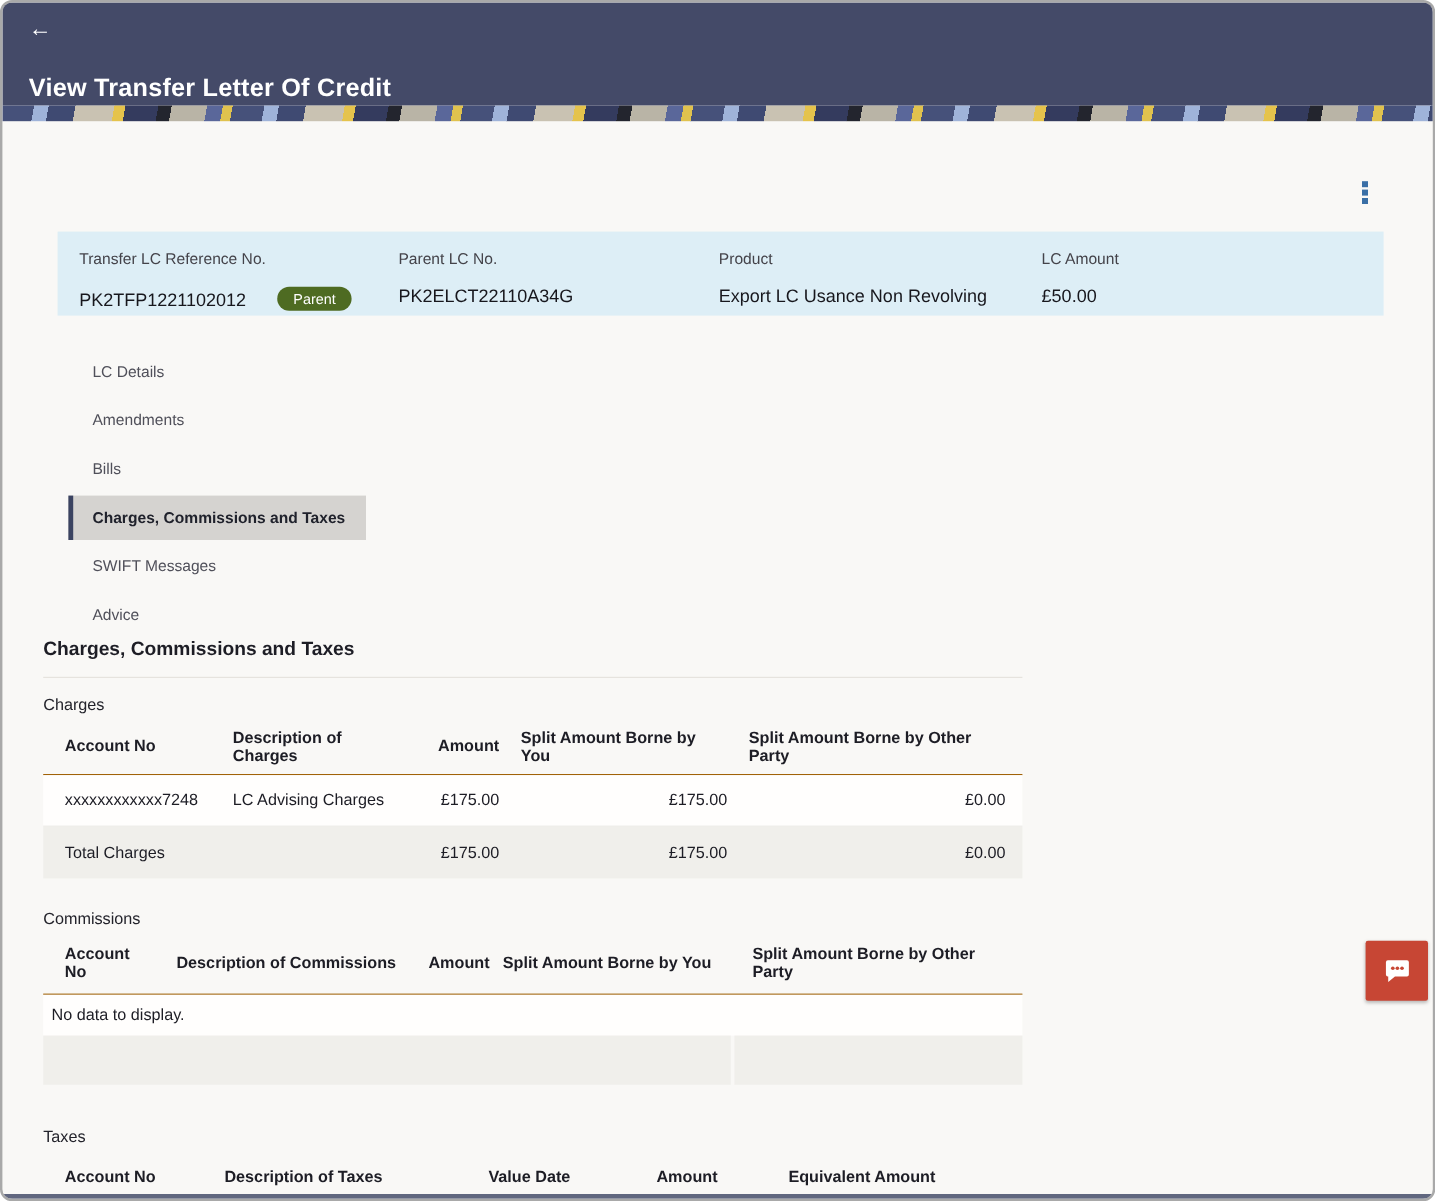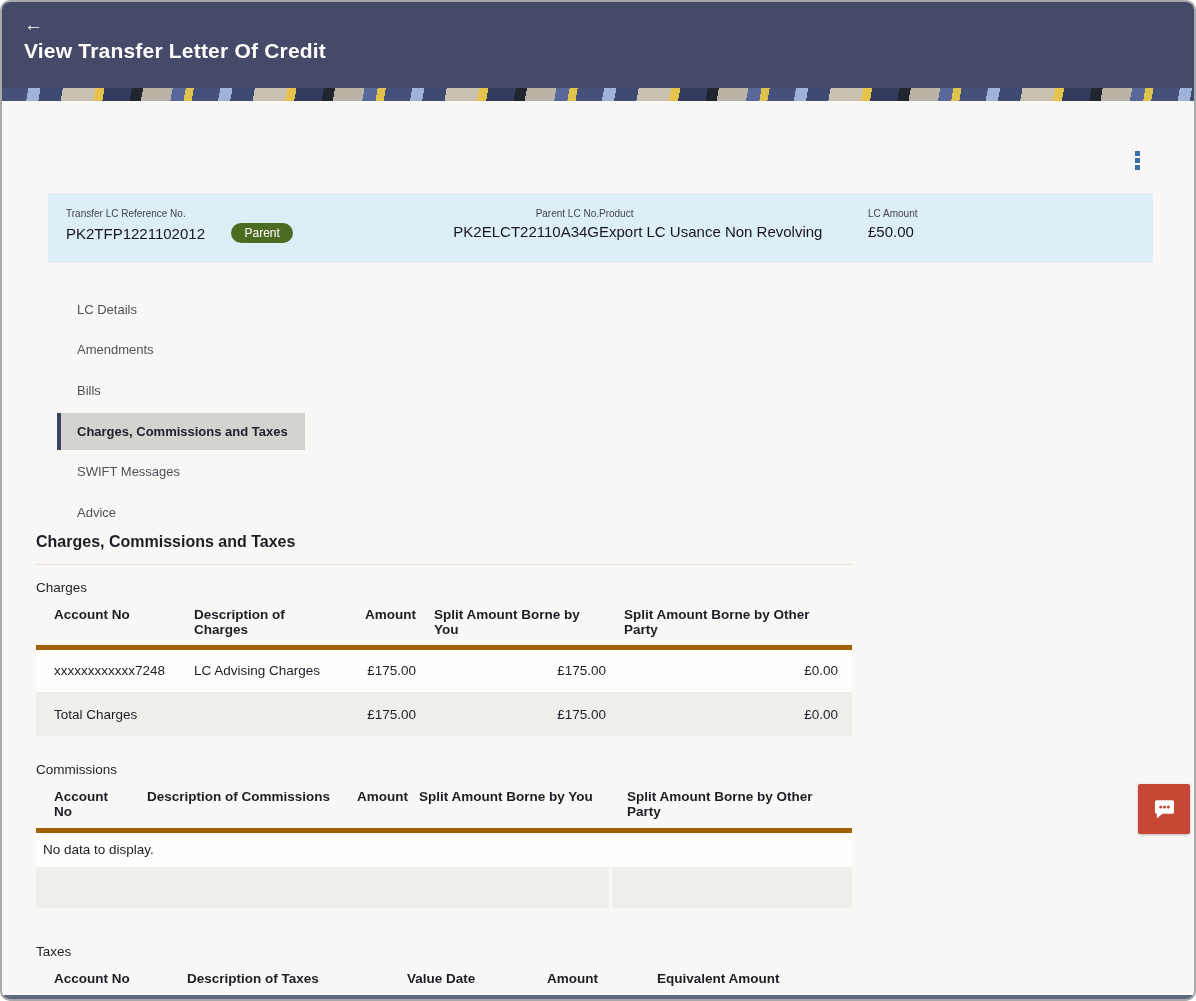--- a/index.html
+++ b/index.html
@@ -8,39 +8,39 @@
   .frame {
     position:relative; width:1196px; height:1001px;
     border:2px solid #a9a9a9; border-radius:10px; overflow:hidden;
     background:var(--page-bg, #f9f8f6);
   }
   .bottom-edge { position:absolute; left:0; right:0; bottom:0; height:4px; background:#61677f; }
 
   
   .app-header { background:var(--header-bg, #444a68); padding:13px 22px 15px; height:86px; }
   .back-arrow { color:#fff; font-size:19px; line-height:1; cursor:pointer; display:inline-block; }
-  .header-title { color:#fff; font-size:21px; font-weight:bold; margin-top:4px; letter-spacing:.2px; }
+  .header-title { color:#fff; font-size:21px; font-weight:bold; margin-top:27px; letter-spacing:.2px; }
 
   .pattern-strip {
     height:13px;
     background:repeating-linear-gradient(100deg,
       #46517a 0 26px, #9fb3d9 26px 38px, #3f4a72 38px 60px,
       #c9c2b2 60px 92px, #e5c34c 92px 101px, #343b5e 101px 128px,
       #23252e 128px 139px, #b9b4a6 139px 168px, #5a679a 168px 181px, #e0c24e 181px 189px);
   }
 
   
   .kebab { position:absolute; top:147px; right:52px; display:flex; flex-direction:column; gap:2px; cursor:pointer; padding:2px; }
   .kebab span { width:5px; height:5px; background:var(--kebab-blue, #3a6fa6); }
 
   
   .summary-bar { margin:92px 41px 0 46px; background:var(--summary-bg, #ddeef6); padding:15px 0 0 18px; height:70px; display:flex; }
-  .field-label { font-size:10px; color:#44434a; margin-bottom:4px; }
+  .field-label { font-size:13px; color:#44434a; margin-bottom:16px; }
   .field-value { font-size:15px; color:#17171d; }
-  .f1 { width:266px; } .f2 { width:267px;text-align:right; } .f3 { width:269px; } .f4 { flex:1; }
+  .f1 { width:266px; } .f2 { width:267px; } .f3 { width:269px; } .f4 { flex:1; }
   .badge { display:inline-block; background:var(--badge-bg, #4e6b22); color:#fff; font-size:12px;
            padding:3px 13px; border-radius:11px; margin-left:22px; vertical-align:2px; }
 
   
   .content-row { display:flex; align-items:flex-start; margin-top:26px;flex-direction:column; }
 
   
   .sidebar { width:248px; margin-left:55px; }
   .side-item { height:40.5px; display:flex; align-items:center; padding-left:20px;
                font-size:13px; color:#50505a; cursor:pointer; }
@@ -48,21 +48,21 @@
                padding-left:16px; font-weight:bold; color:#20222c; height:37px; margin:2px 0; }
 
   
   .main { width:816px; margin-left:34px; }
   .main-title { font-size:16px; font-weight:bold; color:#1d1d25; padding-bottom:13px; border-bottom:1px solid #e6e3de; }
   .section-label { font-size:13.5px; color:#23232b; margin:15px 0 4px; }
 
   .tr { display:flex; align-items:center; }
   .tr > div { padding:8px 0 8px 18px; font-size:13.5px; color:#1d1d25; }
   .tr > div:last-child { padding-right:14px; }
-  .thead { font-weight:bold; min-height:46px; border-bottom:5px solid #a16207; align-items:flex-start; }
+  .thead { font-weight:bold; min-height:46px; border-bottom:1px solid #a16207; align-items:center; }
   .thead.tall { min-height:52px; }
   .thead.short { min-height:44px; }
   .trow { min-height:43px; background:#fffefd; border-bottom:1px solid #eceae5; }
   .ttotal { min-height:43px; background:#f0efeb; }
   .num { text-align:right; }
 
   
   .c1{width:140px}.c2{width:155px}.c3{width:85px}.c4{width:190px}.c5{flex:1}
   .c12{width:295px}
   

